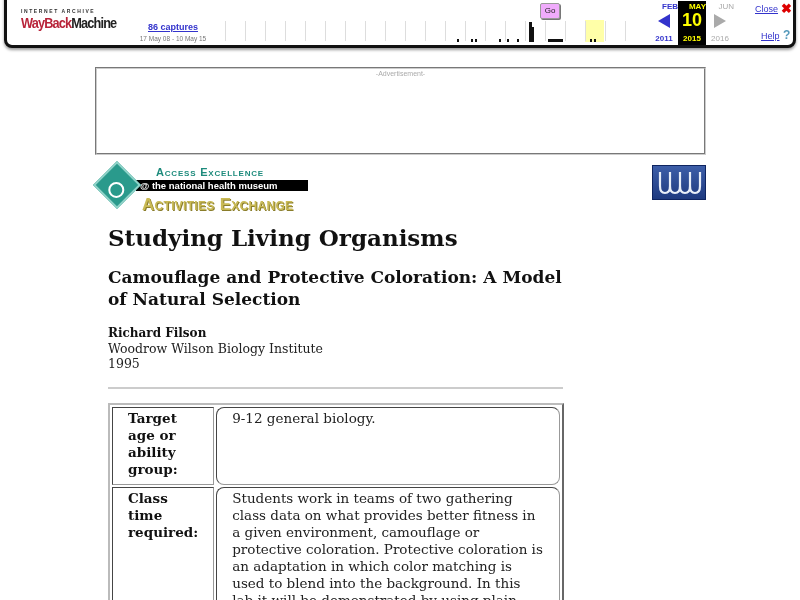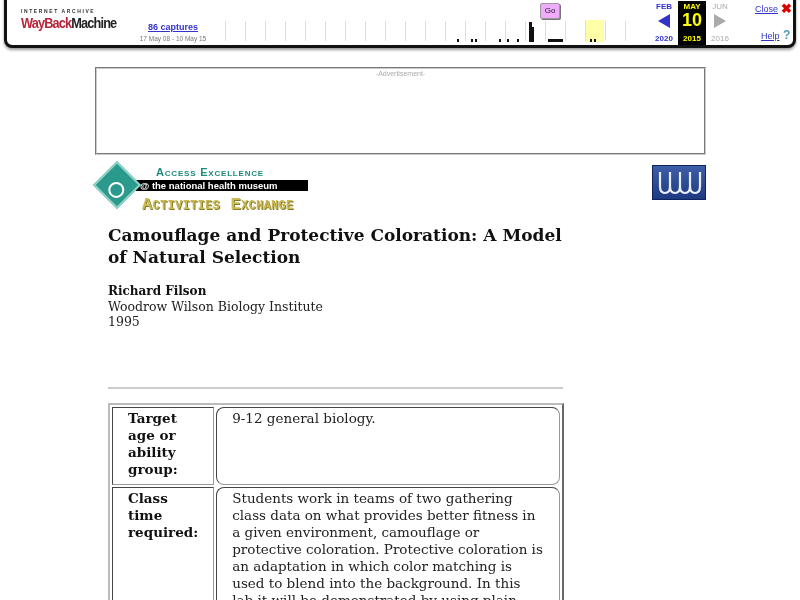--- a/index.html
+++ b/index.html
@@ -30,21 +30,21 @@
   .wm-spark { position: absolute; left: 210px; top: 22px; width: 420px; height: 24px; }
   .wm-spark .div { position: absolute; top: 2px; width: 1px; height: 20px; background: #ddd; }
   .wm-spark .bar { position: absolute; bottom: 1px; width: 2px; background: #111; }
   .wm-spark .hl { position: absolute; top: 1px; width: 19px; height: 22px; background: #ffffa8; }
 
   .wm-cal { position: absolute; left: 643px; top: 4px; width: 90px; height: 44px; }
   .wm-cal .col { position: absolute; top: 0; width: 28px; height: 44px; text-align: center; }
   .wm-cal .col.prev { left: 0; }
   .wm-cal .col.cur { left: 28px; background: #000; }
   .wm-cal .col.next { left: 56px; }
-  .wm-cal .mo { font-size: 8px; font-weight: bold; display: block; line-height: 10px; margin-top: 1px; }
+  .wm-cal .mo { font-size: 8px; font-weight: bold; display: block; line-height: 10px; margin-top: 1px; text-align: right; }
   .wm-cal .yr { font-size: 8px; font-weight: bold; position: absolute; bottom: 1px; left: 0; right: 0; line-height: 10px; }
   .wm-cal .prev .mo, .wm-cal .prev .yr { color: #33c; }
   .wm-cal .cur .mo, .wm-cal .cur .yr { color: #ff0; }
   .wm-cal .next .mo, .wm-cal .next .yr { color: #aaa; font-weight: normal; }
   .wm-cal .day { position: absolute; top: 9px; left: 0; right: 0; font-size: 18px; font-weight: bold; color: #ff0; line-height: 20px; }
   .wm-cal .arrow-l { position: absolute; top: 13px; left: 8px; width: 0; height: 0; border-top: 7px solid transparent; border-bottom: 7px solid transparent; border-right: 12px solid #33c; }
   .wm-cal .arrow-r { position: absolute; top: 13px; left: 8px; width: 0; height: 0; border-top: 7px solid transparent; border-bottom: 7px solid transparent; border-left: 12px solid #aaa; }
 
   .wm-close { position: absolute; left: 748px; top: 7px; font-size: 9px; color: #33c; text-decoration: underline; }
   .wm-close-x { position: absolute; left: 774px; top: 4px; font-size: 13px; font-weight: bold; color: #d00; }
@@ -54,21 +54,21 @@
   
   .ad-box { position: absolute; left: 95px; top: 67px; width: 611px; height: 88px; border: 2px solid #ccc; border-style: groove; }
   .ad-label { position: absolute; left: 0; right: 0; top: 1px; text-align: center; font-size: 7px; color: #aaa; font-family: "Liberation Sans", sans-serif; }
 
   
   .ae-banner { position: absolute; left: 98px; top: 165px; width: 212px; height: 54px; }
   .ae-diamond { position: absolute; left: 2px; top: 3px; width: 34px; height: 34px; background: #2a9a8c; transform: rotate(45deg); border: 2px solid #8fd2c8; }
   .ae-diamond-inner { position: absolute; left: 10px; top: 11px; width: 16px; height: 16px; border-radius: 50%; border: 2px solid #fff; }
   .ae-top { position: absolute; left: 58px; top: 1px; font-family: "Liberation Sans", sans-serif; font-weight: bold; font-size: 11px; color: #1d8b7c; letter-spacing: 0.8px; font-variant: small-caps; white-space: nowrap; }
   .ae-bar { position: absolute; left: 38px; top: 15px; width: 172px; height: 11px; background: #000000; color: #fff; font-family: "Liberation Sans", sans-serif; font-weight: bold; font-size: 9.5px; line-height: 11px; padding-left: 4px; white-space: nowrap; }
-  .ae-activities { position: absolute; left: 44px; top: 30px; font-family: Liberation Mono, monospace; font-weight: bold; font-size: 17px; color: #c9ba55; letter-spacing: 0.3px; font-variant: small-caps; white-space: nowrap; text-shadow: 1px 1px 0 #8a7d2a; }
+  .ae-activities { position: absolute; left: 44px; top: 30px; font-family: Liberation Sans, sans-serif; font-weight: bold; font-size: 17px; color: #c9ba55; letter-spacing: 0.3px; font-variant: small-caps; white-space: nowrap; text-shadow: 1px 1px 0 #8a7d2a; }
 
   .ww-logo { position: absolute; left: 652px; top: 165px; width: 54px; height: 35px; background: linear-gradient(180deg, #3d5ea8 0%, #1e3a80 100%); border: 1px solid #0e2460; }
   .ww-logo svg { position: absolute; left: 4px; top: 4px; }
 
   
   .content { position: absolute; left: 108px; top: 224px; width: 460px; }
   h1.page-title { font-family: "DejaVu Serif", serif; font-size: 23px; font-weight: bold; line-height: 28px; margin-bottom: 14px; }
   h2.subtitle { font-family: "DejaVu Serif", serif; font-size: 17px; font-weight: bold; line-height: 22px; margin-bottom: 16px; }
   .author { font-size: 12px; font-weight: bold; line-height: 15px; }
   .affil, .year { font-size: 12.5px; line-height: 15px; color: #222; }
@@ -130,21 +130,21 @@
     <div class="bar" style="left:315px;height:15px;"></div>
     <div class="bar" style="left:331px;height:3px;width:15px;"></div>
     <div class="bar" style="left:373px;height:3px;"></div>
     <div class="bar" style="left:377px;height:3px;"></div>
   </div>
 
   <div class="wm-cal">
     <div class="col prev">
       <span class="mo">FEB</span>
       <span class="arrow-l"></span>
-      <span class="yr">2020</span>
+      <span class="yr">2011</span>
     </div>
     <div class="col cur">
       <span class="mo">MAY</span>
       <span class="day">10</span>
       <span class="yr">2015</span>
     </div>
     <div class="col next">
       <span class="mo">JUN</span>
       <span class="arrow-r"></span>
       <span class="yr">2016</span>
@@ -170,20 +170,21 @@
   <div class="ae-activities">Activities Exchange</div>
 </div>
 
 <div class="ww-logo">
   <svg width="46" height="27" viewBox="0 0 46 27">
     <path d="M3 2 V16 Q3 23 8 23 Q13 23 13 16 V2 M13 16 Q13 23 18 23 Q23 23 23 16 V2 M23 16 Q23 23 28 23 Q33 23 33 16 V2 M33 16 Q33 23 38 23 Q43 23 43 16 V2" stroke="#e8eef8" stroke-width="2.2" fill="none"></path>
   </svg>
 </div>
 
 <div class="content">
+  <h1 class="page-title">Studying Living Organisms</h1>
   <h2 class="subtitle">Camouflage and Protective Coloration: A Model of Natural Selection</h2>
   <div class="author">Richard Filson</div>
   <div class="affil">Woodrow Wilson Biology Institute</div>
   <div class="year">1995</div>
 </div>
 
 <hr class="sep">
 
 <table class="info-table">
   <tbody>

